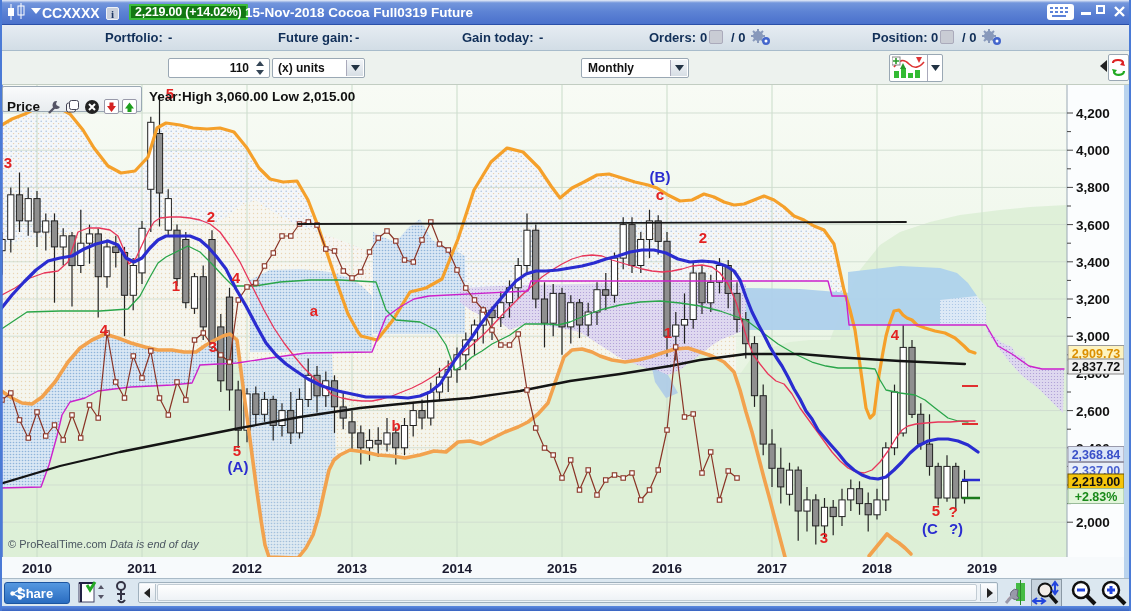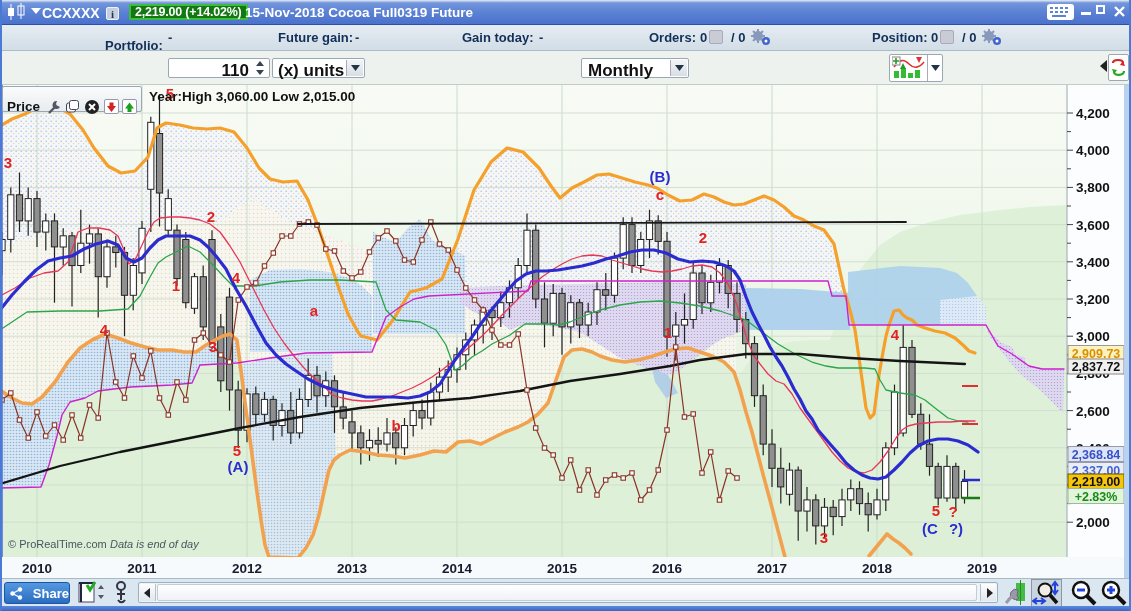--- a/index.html
+++ b/index.html
@@ -1,18 +1,18 @@
 <!DOCTYPE html>
 <html><head><meta charset="utf-8"><style>
 *{margin:0;padding:0;box-sizing:border-box}
 body{width:1131px;height:611px;overflow:hidden;font-family:"Liberation Sans",sans-serif;position:relative;background:#fff}
 .titlebar{position:absolute;left:0;top:0;width:1131px;height:25px;background:linear-gradient(#e8eef8,#7396dc 12%,#5c82d4 50%,#4a71cc);border-bottom:1px solid #2a4fa8;color:#fff;font-weight:bold;font-size:14px}
 .row2{position:absolute;left:0;top:25px;width:1131px;height:26px;background:linear-gradient(#e6ecf2,#d2dde6);border-bottom:1px solid #a8bccb;color:#112f58;font-weight:bold;font-size:13px}
 .row3{position:absolute;left:0;top:51px;width:1131px;height:34px;background-color:#edf2ee;background-image:radial-gradient(#d4dee6 11%,transparent 12%);background-size:4px 4px;border-bottom:1px solid #c2cdc2}
-.box{position:absolute;background:#fff;border:1px solid #9aa8b4;border-radius:2px;height:20px;font-size:17px;font-weight:bold;color:#111}
+.box{position:absolute;background:#fff;border:1px solid #9aa8b4;border-radius:2px;height:20px;font-size:12px;font-weight:bold;color:#111}
 .it{position:absolute;white-space:nowrap}
 .pricebar{position:absolute;left:2px;top:86px;height:21px;background:linear-gradient(#fafbfc,#e8ecef);border:1px solid #9aa8b4;border-radius:2px;display:flex;align-items:flex-start;padding:12px 4px;z-index:5}
 .btm{position:absolute;left:0;top:578px;width:1131px;height:28px;background-color:#dbe7f0;background-image:radial-gradient(#c2d2e0 14%,transparent 15%);background-size:4px 4px;border-top:1px solid #a9bac7}
 .winbtm{position:absolute;left:0;top:606px;width:1131px;height:5px;background:linear-gradient(#5c8ae0,#3a64c0)}
 .winl{position:absolute;left:0;top:0;width:2px;height:611px;background:#4a7ad6}
 .winr{position:absolute;right:0;top:0;width:2px;height:611px;background:#4a7ad6}
 </style></head><body>
 <div style="position:absolute;left:0;top:85px;width:1131px;height:493px;background:#fff"></div>
 <svg width="1131" height="493" viewBox="0 85 1131 493" style="position:absolute;left:0;top:85px">
     <defs>
@@ -515,21 +515,21 @@
       </g>
     </svg>
  <div class="it" style="left:1081px;top:12px;width:10px;height:3px;background:#fff"></div>
  <div class="it" style="left:1096px;top:5px;width:9px;height:9px;border:2px solid #fff"></div>
  <svg width="14" height="14" style="position:absolute;left:1113px;top:5px">
       <path d="M2 2 L11 11 M11 2 L2 11" stroke="#fff" stroke-width="2.4"></path>
     </svg>
 </div>
 
 <div class="row2">
- <div class="it" style="left:105px;top:13px">Portfolio:</div>
+ <div class="it" style="left:105px;top:5px">Portfolio:</div>
     <div class="it" style="left:168px;top:5px">-</div>
  <div class="it" style="left:278px;top:5px">Future gain:</div>
     <div class="it" style="left:355px;top:5px">-</div>
  <div class="it" style="left:462px;top:5px">Gain today:</div>
     <div class="it" style="left:539px;top:5px">-</div>
  <div class="it" style="left:649px;top:5px">Orders:</div>
     <div class="it" style="left:700px;top:5px">0</div>
  <div class="it" style="left:709px;top:5px;width:14px;height:14px;background:#c9ccd4;border:1px solid #aab;border-radius:2px"></div>
  <div class="it" style="left:731px;top:5px">/ 0</div>
  <svg width="22" height="18" style="position:absolute;left:750px;top:3px">
@@ -634,21 +634,21 @@
  <span style="display:inline-block;margin-left:4px;width:15px;height:15px;background:#fff;border:1px solid #99a;border-radius:2px"><svg width="13" height="13">
         <path d="M6.5 11 L11 5 L8.5 5 L8.5 1.5 L4.5 1.5 L4.5 5 L2 5 Z" fill="#d42222"></path>
       </svg></span>
  <span style="display:inline-block;margin-left:3px;width:15px;height:15px;background:#fff;border:1px solid #99a;border-radius:2px"><svg width="13" height="13">
         <path d="M6.5 1.5 L11 7.5 L8.5 7.5 L8.5 11 L4.5 11 L4.5 7.5 L2 7.5 Z" fill="#1e9e1e"></path>
       </svg></span>
 </div>
 <div class="it" style="left:149px;top:89px;font-size:13.5px;font-weight:bold;color:#111;z-index:6;position:absolute">Year:High 3,060.00 Low 2,015.00</div>
 
 <div class="btm">
- <div style="position:absolute;left:4px;top:3px;width:66px;height:22px;background:linear-gradient(#5598e0,#2a6cc0);border:1px solid #1c55a0;border-radius:3px;color:#fff;font-weight:bold;font-size:13px;text-align:right;line-height:21px;padding-left:12px">Share
+ <div style="position:absolute;left:4px;top:3px;width:66px;height:22px;background:linear-gradient(#5598e0,#2a6cc0);border:1px solid #1c55a0;border-radius:3px;color:#fff;font-weight:bold;font-size:13px;text-align:left;line-height:21px;padding-left:12px">Share
   <svg width="13" height="13" style="position:absolute;left:5px;top:4px">
         <circle cx="10" cy="2.5" r="2.2" fill="#fff"></circle>
         <circle cx="2.5" cy="6.5" r="2.2" fill="#fff"></circle>
         <circle cx="10" cy="10.5" r="2.2" fill="#fff"></circle>
         <path d="M2.5 6.5 L10 2.5 M2.5 6.5 L10 10.5" stroke="#fff" stroke-width="1.4"></path>
       </svg>
  </div>
  <svg width="26" height="24" style="position:absolute;left:78px;top:2px">
       <rect x="1" y="2" width="15" height="19" fill="#fff" stroke="#446"></rect>
       <path d="M3 2 v19 M1 2 h15" stroke="#224" stroke-width="2"></path>

